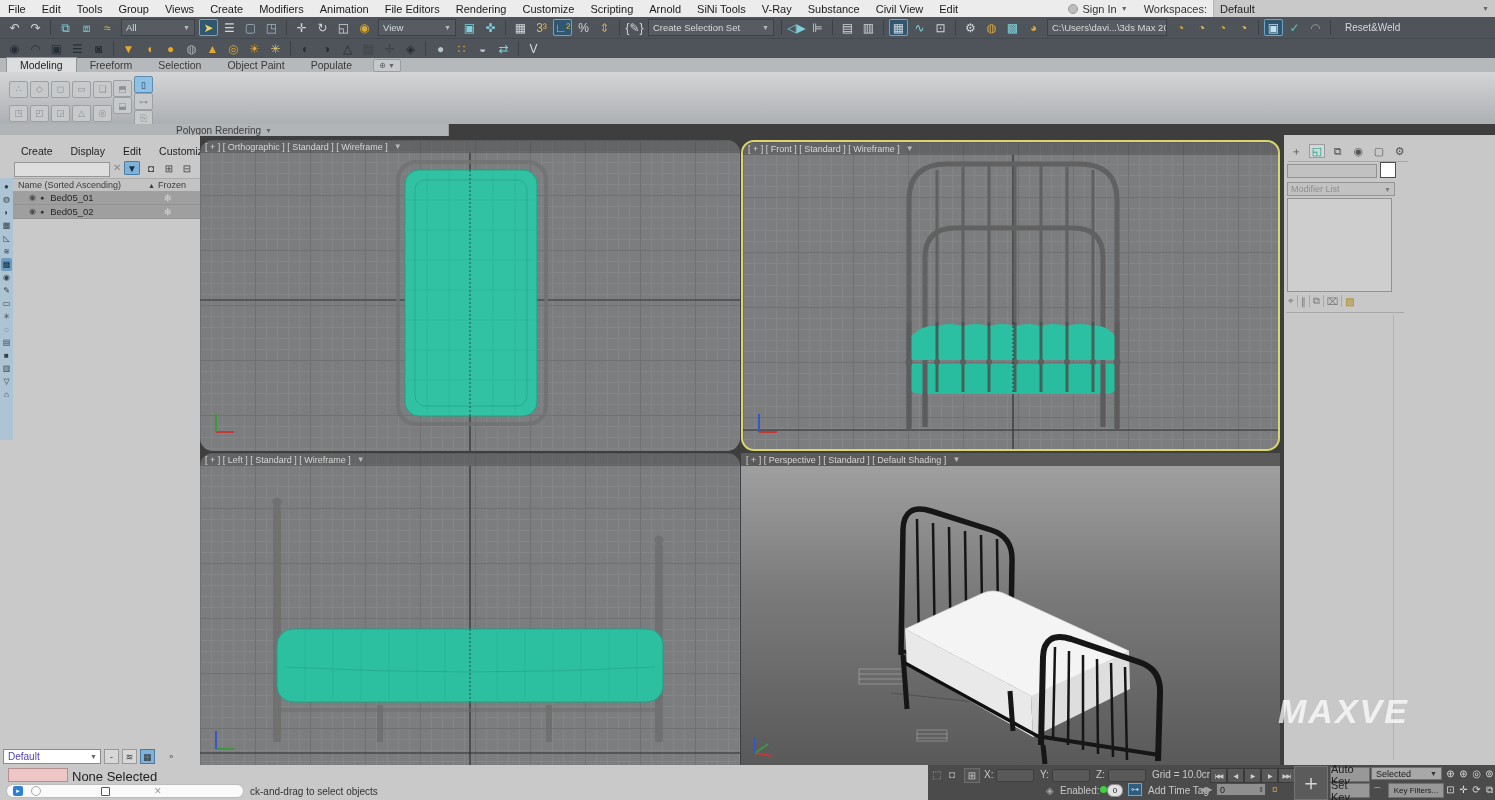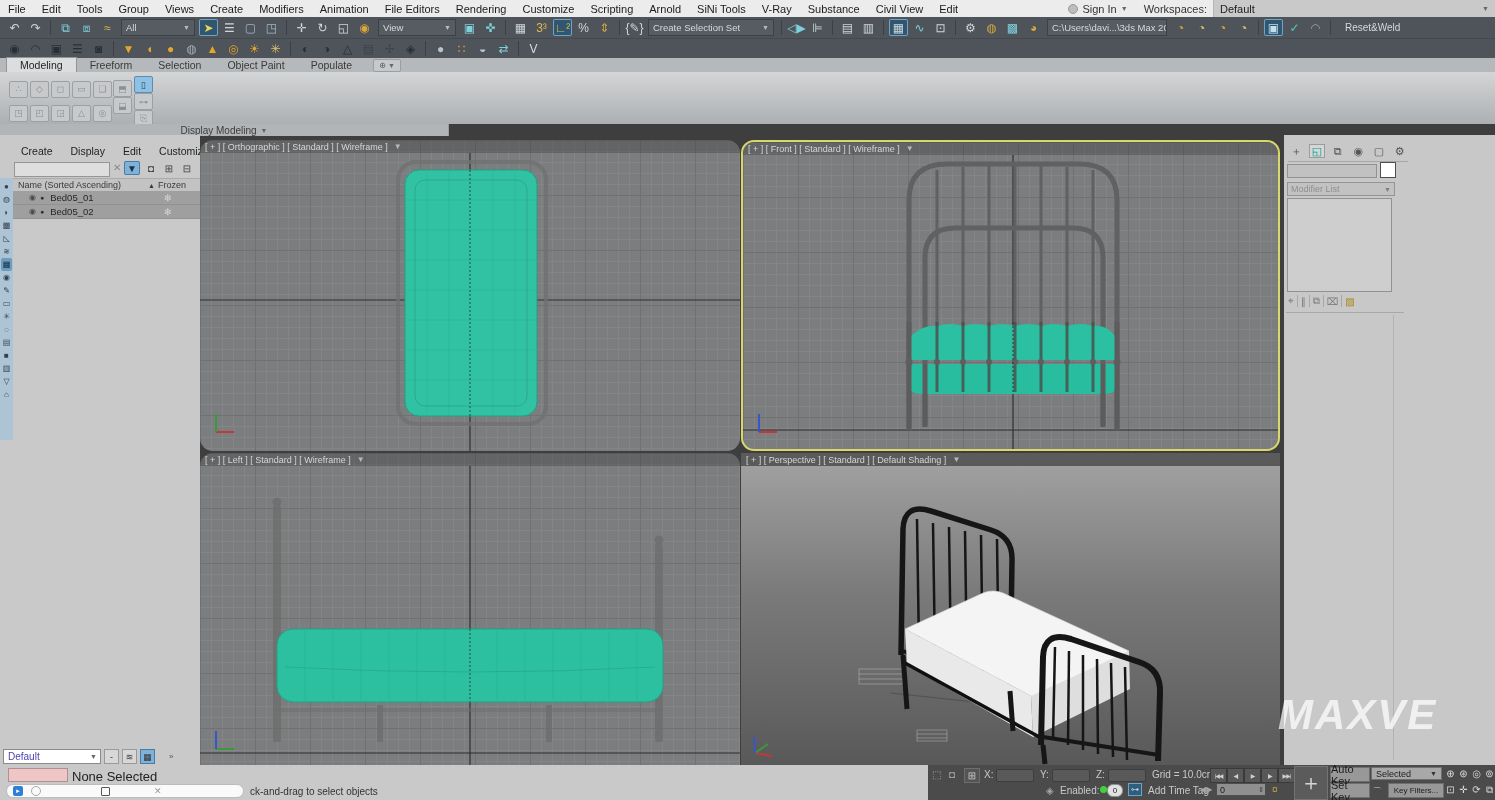--- a/index.html
+++ b/index.html
@@ -138,21 +138,21 @@
   .skbtn{position:absolute;width:38px;height:13px;background:#989898;border:1px solid #6f6f6f;font-size:11px;
          color:#1d1d1d;display:flex;align-items:center;justify-content:center;}
   .seldd{position:absolute;left:1371px;top:2px;width:71px;height:13px;background:#a8a8a8;border:1px solid #6f6f6f;
          font-size:9px;color:#1d1d1d;display:flex;align-items:center;padding:0 4px;box-sizing:border-box;}
   .seldd .car{margin-left:auto;color:#333;}
   .kfbtn{position:absolute;left:1388px;top:18px;width:54px;height:13px;background:#989898;border:1px solid #6f6f6f;
          font-size:8px;color:#1d1d1d;display:flex;align-items:center;justify-content:center;}
   .navi{position:absolute;width:13px;height:13px;color:#d8d8d8;font-size:10px;display:flex;align-items:center;justify-content:center;}
   
   .watermark{left:1278px;top:694px;width:212px;z-index:50;pointer-events:none;}
-  .wm-title{font-size:42px;font-weight:bold;font-style:italic;letter-spacing:2px;line-height:1;
+  .wm-title{font-size:34px;font-weight:bold;font-style:italic;letter-spacing:2px;line-height:1;
             color:rgba(255,255,255,0.72);}
   .wm-url{font-size:20px;font-style:italic;letter-spacing:1px;color:rgba(255,255,255,0.42);margin-top:2px;}
 </style>
 </head>
 <body>
 
 <div id="app">
 
   <div class="abs menubar">
     <span id="menu-items" style="display:flex">
@@ -305,21 +305,21 @@
         <span class="rbtn">⬒</span>
         <span class="rbtn">⬓</span>
       </div>
     <div style="position:absolute;left:133px;top:4px;display:flex;flex-direction:column;" id="poly-c2">
         <span class="rbtn hl">▯</span>
         <span class="rbtn">⊶</span>
         <span class="rbtn">⎘</span>
       </div>
   </div>
   <div class="abs poly-strip">
-    <span>Display Modeling</span>
+    <span>Polygon Rendering</span>
     <span class="car">▼</span>
   </div>
 
   <div class="abs explorer">
     <div class="exp-menus" id="explorer-menus">
         <span>Create</span>
         <span>Display</span>
         <span>Edit</span>
         <span>Customize</span>
       </div>

